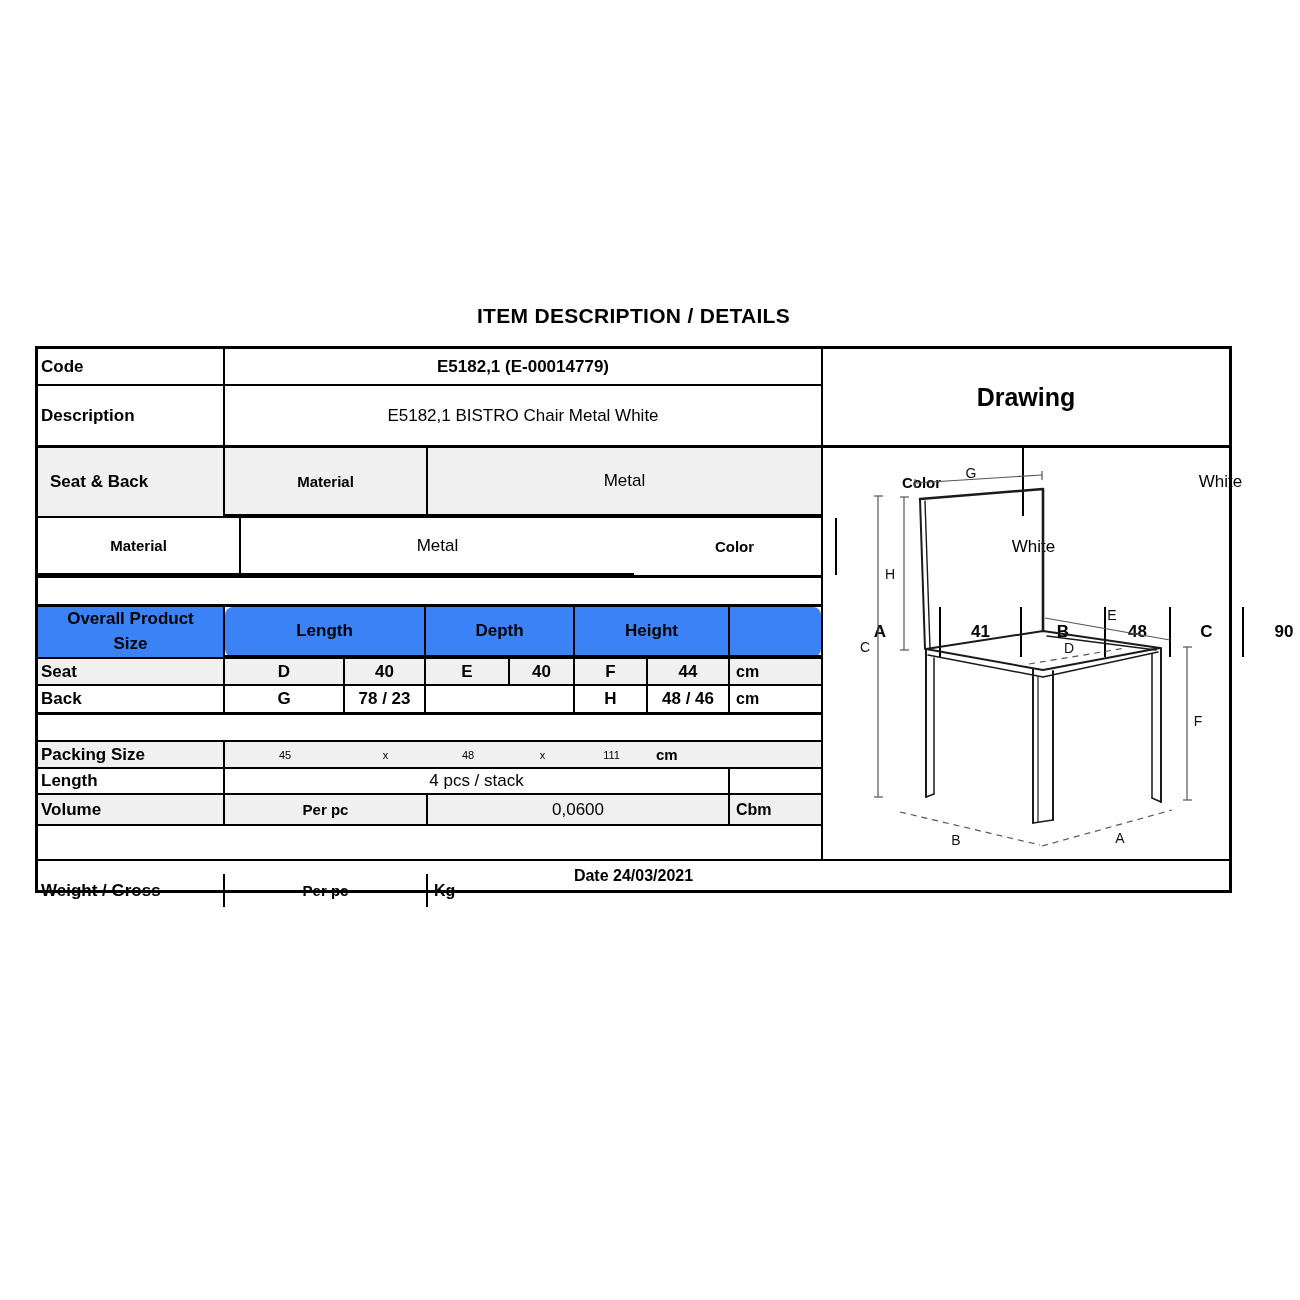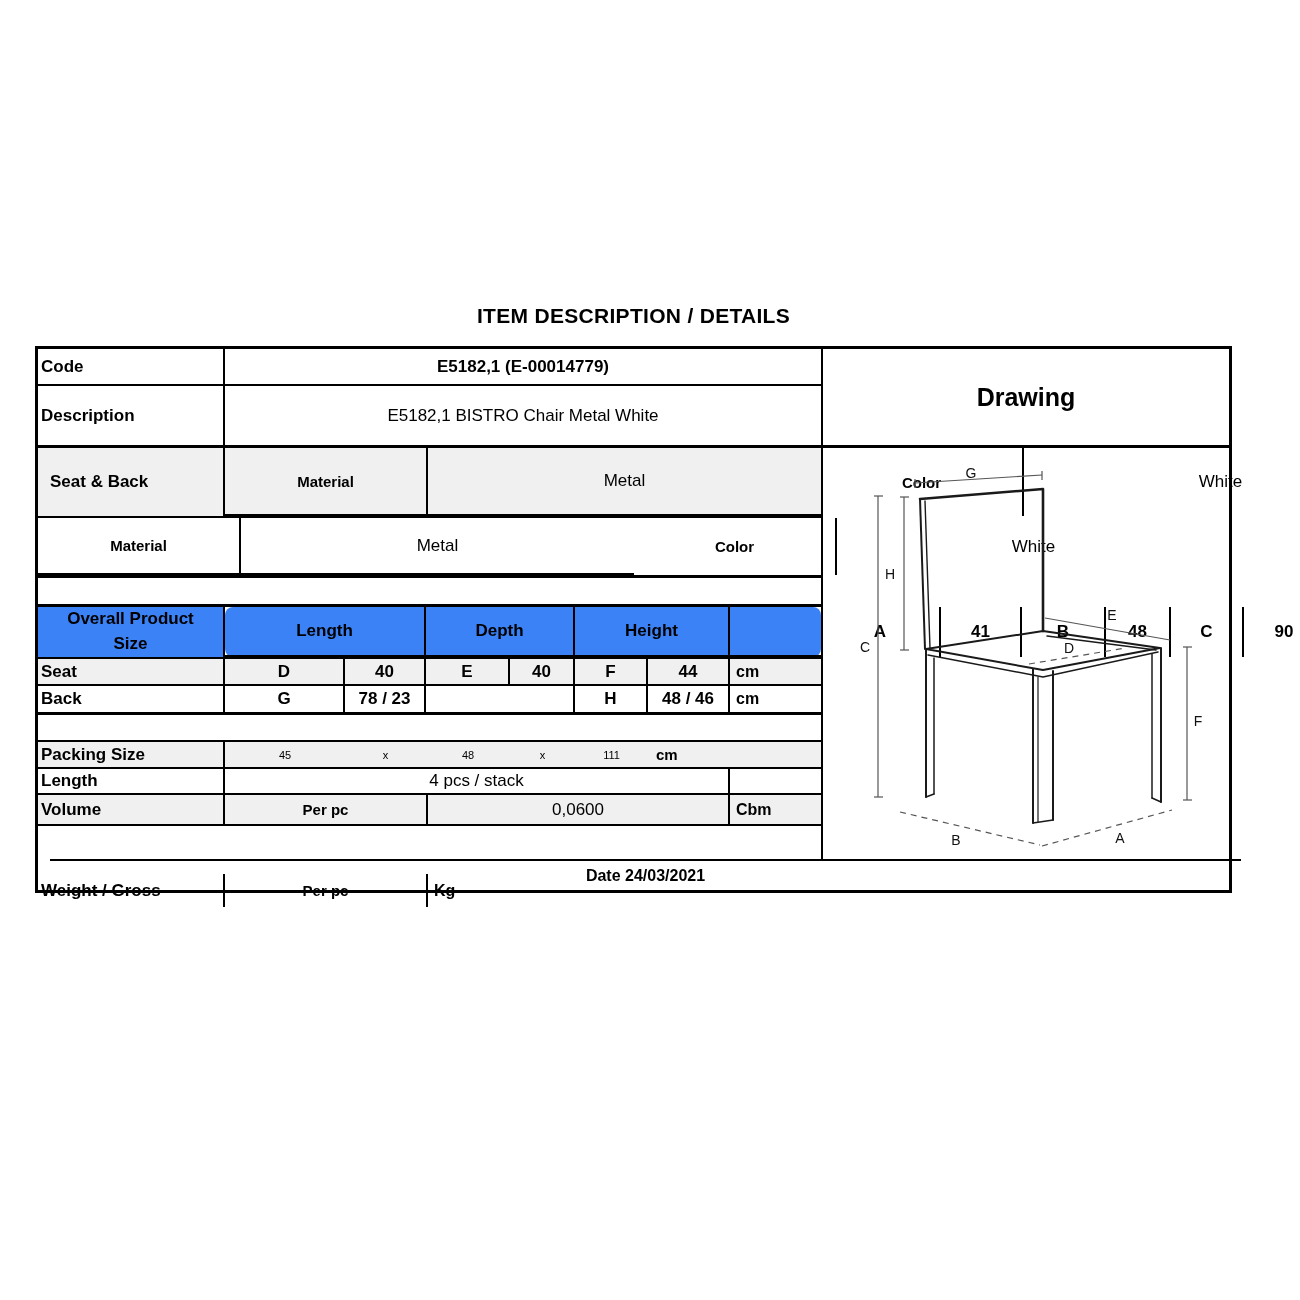--- a/index.html
+++ b/index.html
@@ -4,21 +4,21 @@
 <style>
   html,body{margin:0;padding:0;background:#fff;}
   body{width:1300px;height:1300px;position:relative;font-family:"Liberation Sans",sans-serif;color:#000;}
   .title{position:absolute;left:35px;top:304px;width:1197px;text-align:center;
          font-size:21px;font-weight:bold;letter-spacing:.3px;}
   .tbl{position:absolute;left:35px;top:346px;width:1197px;height:547px;
        border:3px solid #000;box-sizing:border-box;background:#fff;}
   .leftcol{position:absolute;left:0;top:0;width:783px;height:438px;display:flex;flex-direction:column;}
   .drawcol{position:absolute;left:783px;top:0;width:408px;height:510px;
            border-left:2px solid #000;box-sizing:border-box;}
-  .daterow{position:absolute;left:12px;top:510px;width:1191px;height:31px;border-top:2px solid #000;
+  .daterow{position:absolute;left:0;top:510px;width:1191px;height:31px;border-top:2px solid #000;
            box-sizing:border-box;display:flex;align-items:center;justify-content:center;
            font-size:16px;font-weight:bold;}
   .row{display:flex;border-bottom:2px solid #000;box-sizing:border-box;flex:0 0 auto;}
   .row.bb3{border-bottom-width:3px;}
   .row.nb{border-bottom:none;margin-top:48px;}
   .c{box-sizing:border-box;border-right:2px solid #000;display:flex;align-items:center;
      justify-content:center;font-size:17px;overflow:hidden;white-space:nowrap;}
   .c.nr{border-right:none;}
   .lbl{justify-content:flex-start;padding-left:3px;font-weight:bold;}
   .bold{font-weight:bold;}

